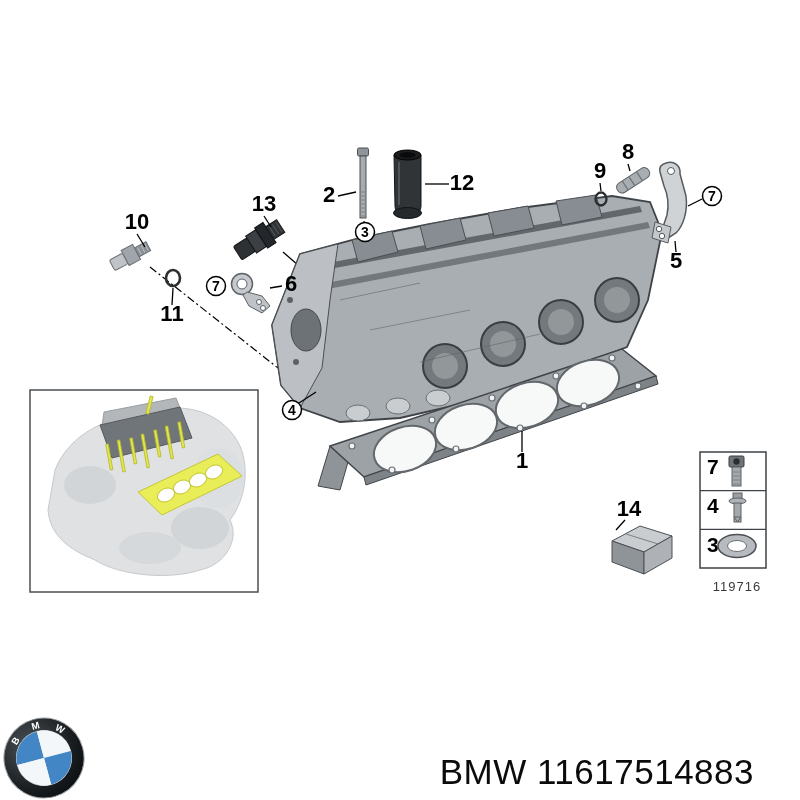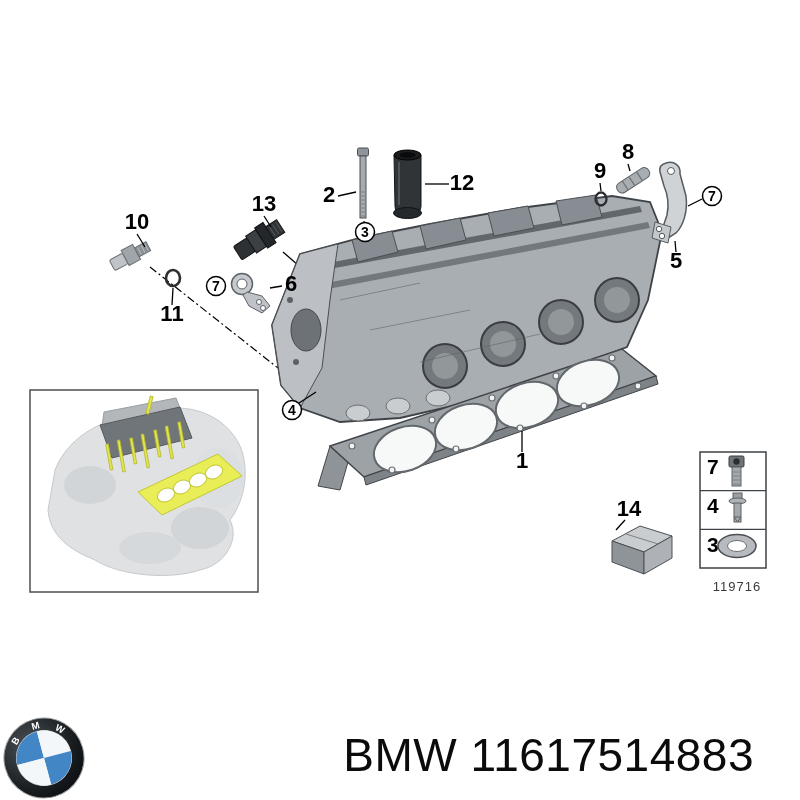--- a/index.html
+++ b/index.html
@@ -10,21 +10,21 @@
   #diagram-svg{position:absolute;left:0;top:0;}
   .callout-plain{font-family:"Liberation Sans",sans-serif;font-weight:bold;font-size:22px;fill:#000;}
   .callout-circ-t{font-family:"Liberation Sans",sans-serif;font-weight:bold;font-size:14px;fill:#000;}
   .legend-ref{font-family:"Liberation Sans",sans-serif;font-weight:bold;font-size:21px;fill:#000;}
   .drawing-no{font-family:"Liberation Sans",sans-serif;font-size:13px;fill:#3a3a3a;letter-spacing:1px;}
   .leader{stroke:#000;stroke-width:1.3;fill:none;}
   .leader-dash{stroke:#000;stroke-width:1.2;fill:none;stroke-dasharray:5 3;}
   .leader-dashdot{stroke:#000;stroke-width:1.2;fill:none;stroke-dasharray:8 3 2 3;}
   .circ{fill:#fff;stroke:#000;stroke-width:1.5;}
   #footer-part-text{
-    position:absolute;right:46px;top:728px;font-size:46px;color:#0b0b0b;
+    position:absolute;right:46px;top:752px;font-size:35px;color:#0b0b0b;
     letter-spacing:0.5px;font-family:"Liberation Sans",sans-serif;white-space:nowrap;
   }
   #bmw-logo{position:absolute;left:2px;top:716px;}
 </style>
 </head>
 <body>
 
 <svg id="diagram-svg" width="800" height="650" viewBox="0 0 800 650">
 
   <g>

